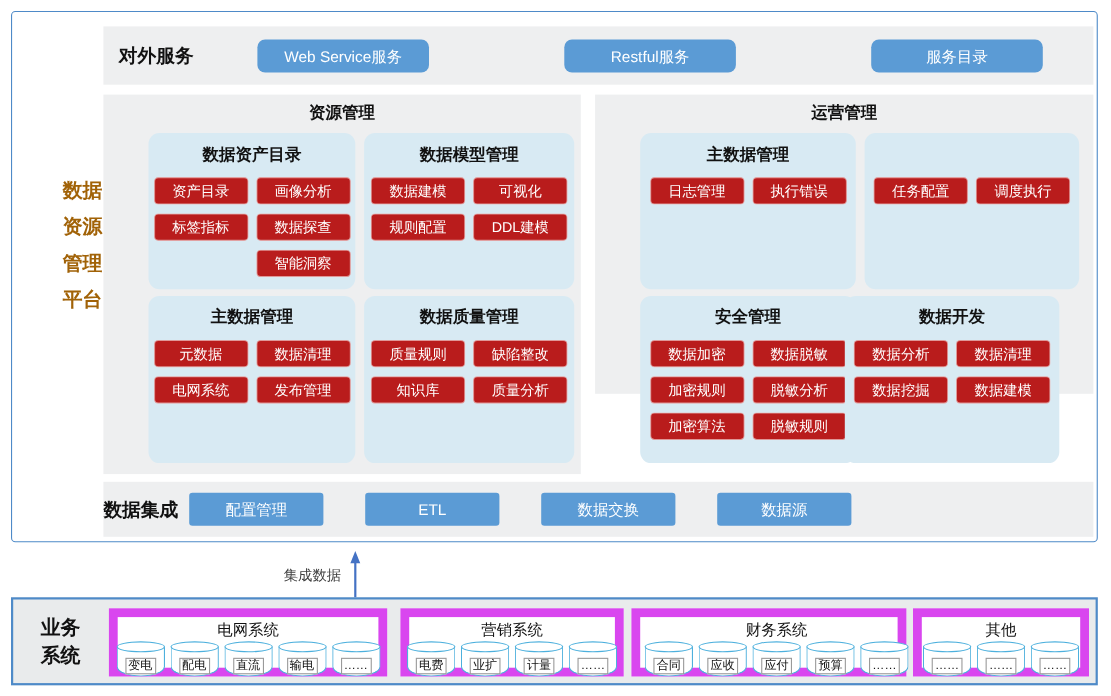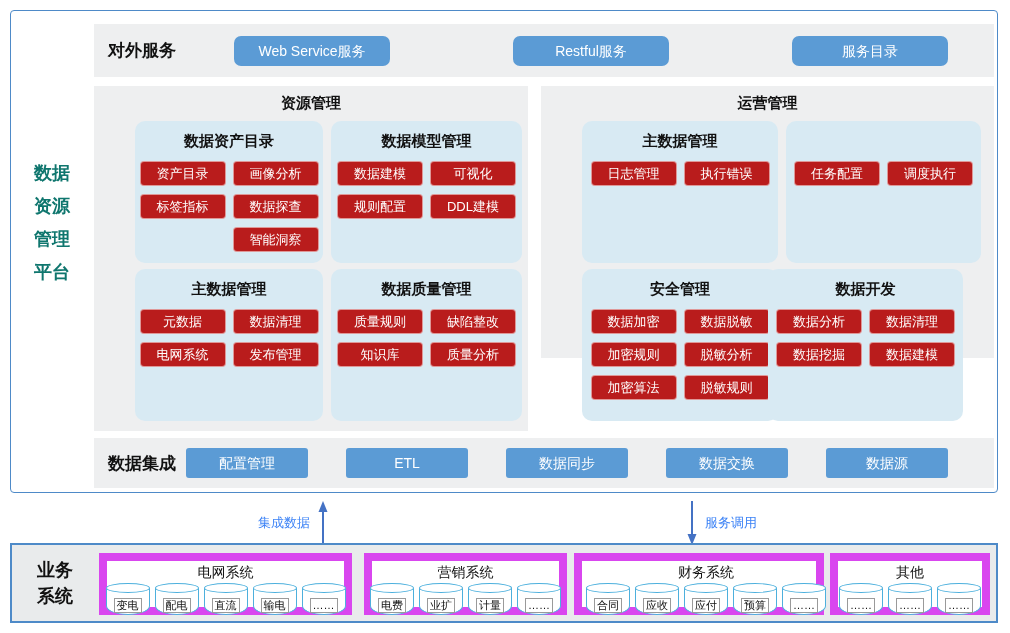--- a/index.html
+++ b/index.html
@@ -2,22 +2,22 @@
 <html><head>
 <meta charset="utf-8">
 <style>
   html,body{margin:0;padding:0;background:#fff;}
   .canvas{position:relative;width:1010px;height:633px;background:#fff;overflow:hidden;
           font-family:"Liberation Sans","DejaVu Sans",sans-serif;color:#111;}
 
   
   .platform-box{position:absolute;left:10px;top:10px;width:988px;height:483px;
                 border:1px solid #4e8ac8;border-radius:4px;background:#fff;box-sizing:border-box;}
-  .plat-label{position:absolute;left:0;top:146px;width:82px;text-align:center;
-              font-weight:bold;font-size:18px;line-height:33px;color:#0f766e;}
+  .plat-label{position:absolute;left:0;top:146px;width:82px;text-align:right;
+              font-weight:bold;font-size:18px;line-height:33px;color:#a16207;}
 
   .panel{position:absolute;background:#eeeff0;}
   .panel-title{position:absolute;top:7px;left:0;width:100%;text-align:center;
                font-weight:bold;font-size:15px;line-height:20px;}
 
   
   .ext-panel{left:83px;top:13px;width:900px;height:53px;display:flex;align-items:center;
              padding:0 46px 0 14px;box-sizing:border-box;}
   .row-label{font-weight:bold;font-size:17px;white-space:nowrap;}
   .ext-btns{flex:1;display:flex;justify-content:space-between;margin-left:58px;}
@@ -43,25 +43,25 @@
   .rcB{left:221px;top:35px;width:191px;height:142px;}
   .rcC{left:25px;top:183px;width:188px;height:152px;}
   .rcD{left:221px;top:183px;width:191px;height:152px;}
   .ocA{left:25px;top:35px;width:196px;height:142px;}
   .ocB{left:229px;top:35px;width:195px;height:142px;}
   .ocC{left:25px;top:183px;width:196px;height:152px;}
   .ocD{left:211px;top:183px;width:195px;height:152px;}
 
   
   .int-panel{left:83px;top:427px;width:900px;height:50px;display:flex;align-items:center;
-             padding-left:14px;box-sizing:border-box;}
+             box-sizing:border-box;}
   .int-btns{display:flex;gap:38px;margin-left:10px;}
 
   
-  .flow{position:absolute;display:flex;align-items:center;gap:7px;font-size:13px;color:#3b82f6;height:44px;}
+  .flow{position:absolute;display:flex;align-items:center;gap:7px;font-size:13px;color:#404040;height:44px;}
   .flow-up{left:258px;top:501px;}
   .flow-down{left:686px;top:501px;}
 
   
   .biz-box{position:absolute;left:10px;top:543px;width:988px;height:80px;background:#e9ebec;
            border:2px solid #4e8ac8;box-sizing:border-box;}
   .biz-label{position:absolute;left:0;top:0;width:86px;height:100%;display:flex;flex-direction:column;
              justify-content:center;align-items:center;font-weight:bold;font-size:18px;line-height:26px;}
   .sys-card{position:absolute;top:8px;height:62px;background:#fff;border:8px solid #d946ef;
             box-sizing:border-box;display:flex;flex-direction:column;align-items:center;}
@@ -189,41 +189,33 @@
           <div class="btn cy">数据建模</div>
         </div>
       </div>
     </div>
 
     <div class="panel int-panel">
       <div class="row-label">数据集成</div>
       <div class="int-btns">
         <div class="btn bl2">配置管理</div>
         <div class="btn bl2">ETL</div>
-        <div class="btn bl2">数据同步</div>
         <div class="btn bl2">数据交换</div>
         <div class="btn bl2">数据源</div>
       </div>
     </div>
   </div>
 
   <div class="flow flow-up">
     <span>集成数据</span>
     <svg width="12" height="44" viewBox="0 0 12 44">
       <line x1="6" y1="44" x2="6" y2="9" stroke="#4472c4" stroke-width="2"></line>
       <path d="M6 0 L1.5 11 L10.5 11 Z" fill="#4472c4"></path>
     </svg>
   </div>
-  <div class="flow flow-down">
-    <svg width="12" height="44" viewBox="0 0 12 44">
-      <line x1="6" y1="0" x2="6" y2="35" stroke="#4472c4" stroke-width="2"></line>
-      <path d="M6 44 L1.5 33 L10.5 33 Z" fill="#4472c4"></path>
-    </svg>
-    <span>服务调用</span>
-  </div>
 
   <div class="biz-box">
     <div class="biz-label">
       <div>业务</div>
       <div>系统</div>
     </div>
 
     <div class="sys-card sysA">
       <div class="sys-title">电网系统</div>
       <div class="cyl-row">

